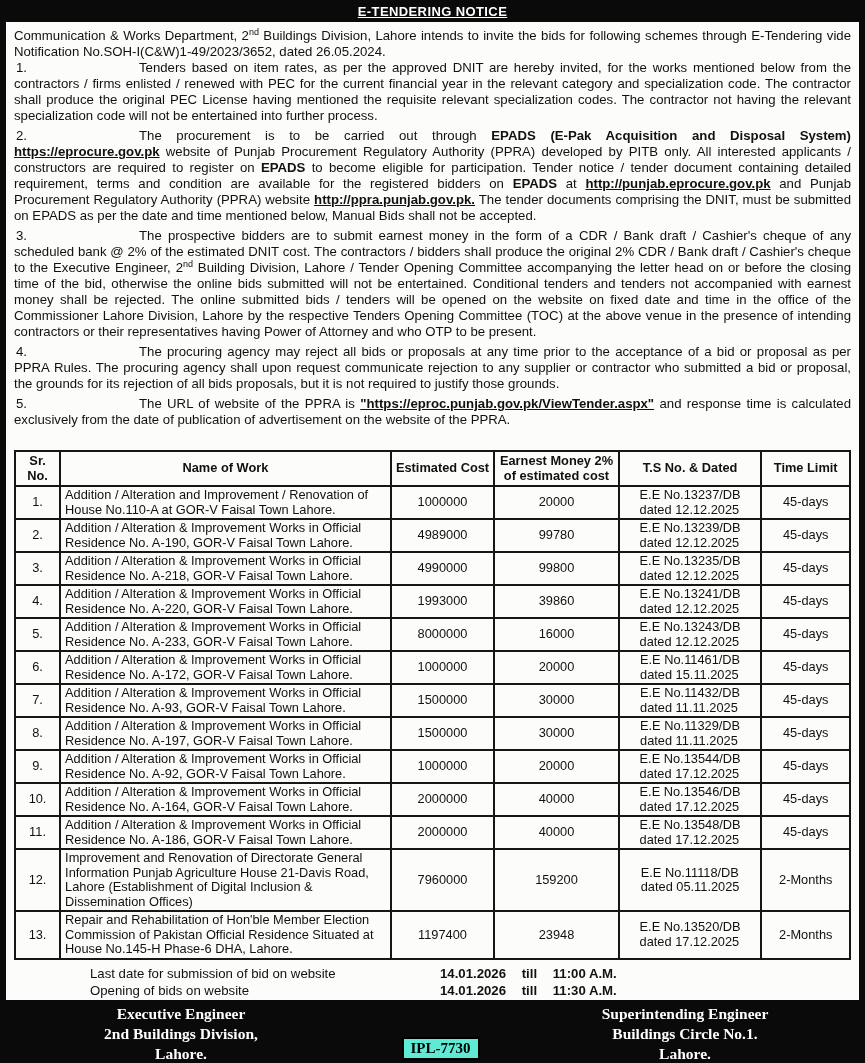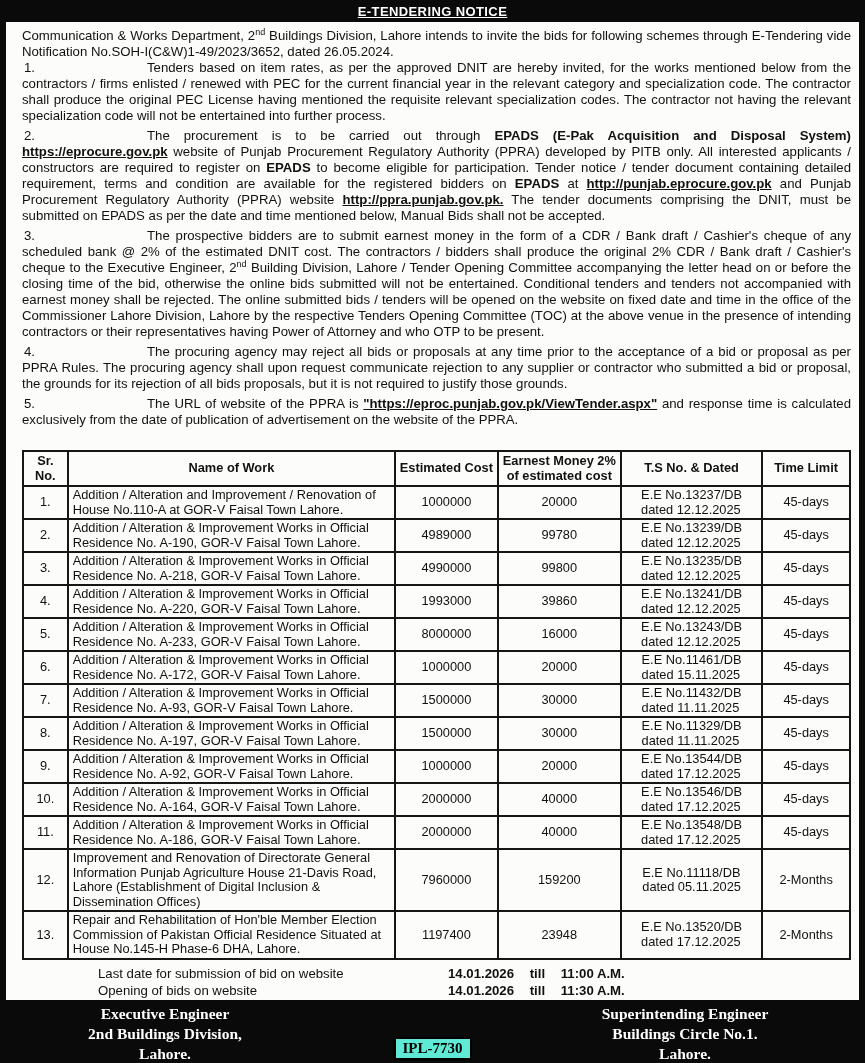--- a/index.html
+++ b/index.html
@@ -8,21 +8,21 @@
     font-family:"Liberation Sans", sans-serif;color:#111;overflow:hidden;
   }
   .titlebar{
     height:22px;background:#0a0a0a;display:flex;align-items:center;justify-content:center;
   }
   .title{
     color:#fff;font-weight:bold;font-size:13px;text-decoration:underline;letter-spacing:.4px;
   }
   .content{
     position:absolute;top:22px;left:6px;right:6px;bottom:63px;
-    background:#fcfcfa;padding:6px 8px 0 16px;overflow:hidden;
+    background:#fcfcfa;padding:6px 8px 0 8px;overflow:hidden;
   }
   .para{position:relative;text-align:justify;font-size:13.2px;line-height:16px;margin:0;}
   .para + .para{margin-top:4px;}
   .para .pnum{position:absolute;left:2px;top:0;}
   .para .ptext{display:block;}
   .para.numbered .ptext{text-indent:125px;}
   .b{font-weight:bold;}
   .u{text-decoration:underline;}
   .sup{vertical-align:super;font-size:9px;line-height:0;}
   table.works{
@@ -43,21 +43,21 @@
   td.time{text-align:center;}
   .sched{margin-top:5px;}
   .sched-row{display:flex;padding-left:76px;font-size:13.2px;line-height:17px;}
   .sched-label{flex:0 0 350px;}
   .sched-val{font-weight:bold;}
   .sched-val .till{margin:0 12px;}
   .note-row{display:flex;padding-left:76px;margin-top:10px;font-size:13.2px;line-height:16px;}
   .note-label{flex:0 0 60px;font-weight:bold;}
   .note-text{font-style:italic;max-width:640px;}
   .footer{
-    position:absolute;left:0;right:0;bottom:0;height:63px;background:#0a0a0a;color:#fff;
+    position:absolute;left:16px;right:0;bottom:0;height:63px;background:#0a0a0a;color:#fff;
     font-family:"Liberation Serif", serif;font-weight:bold;
   }
   .footer-block{position:absolute;top:4px;text-align:center;font-size:15.5px;line-height:20px;}
   .footer-left{left:30px;width:270px;}
   .footer-right{right:30px;width:300px;}
   .ipl-box{
     position:absolute;left:50%;transform:translateX(-50%);bottom:3px;
     background:#5eead4;color:#000;border:2px solid #000;padding:0 7px;
     font-size:15px;line-height:19px;
   }

